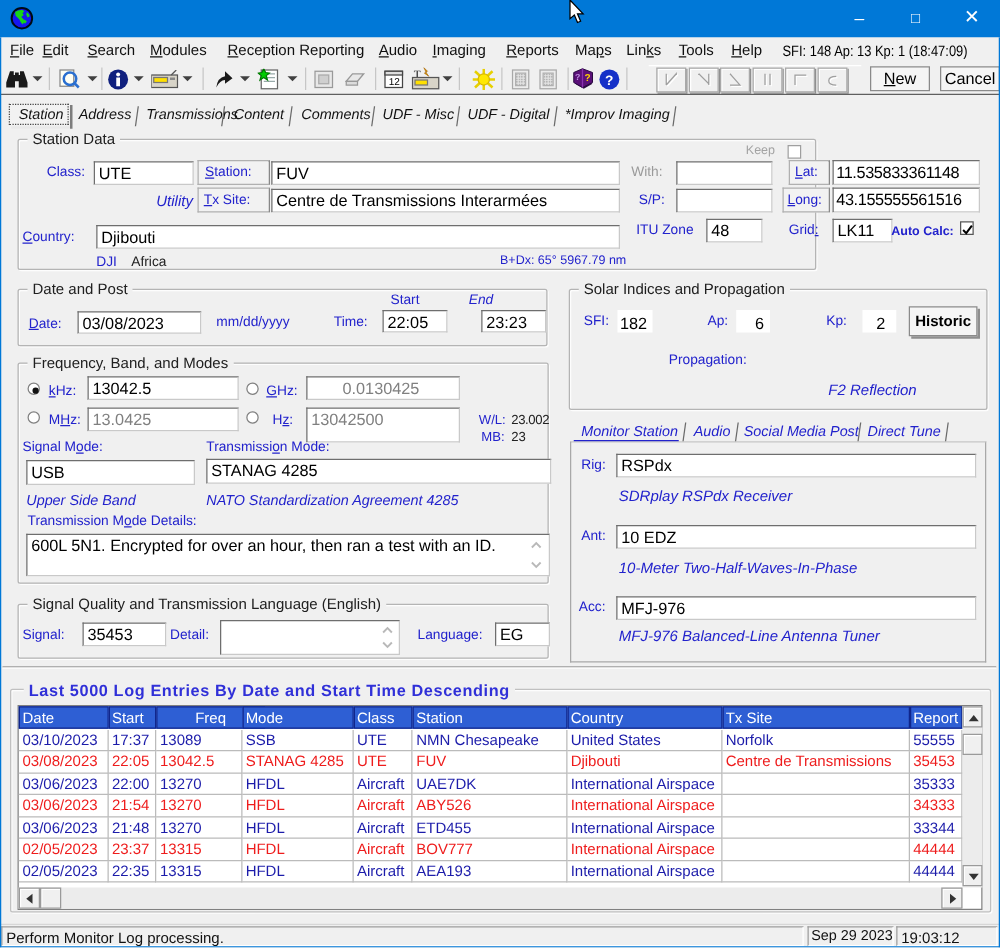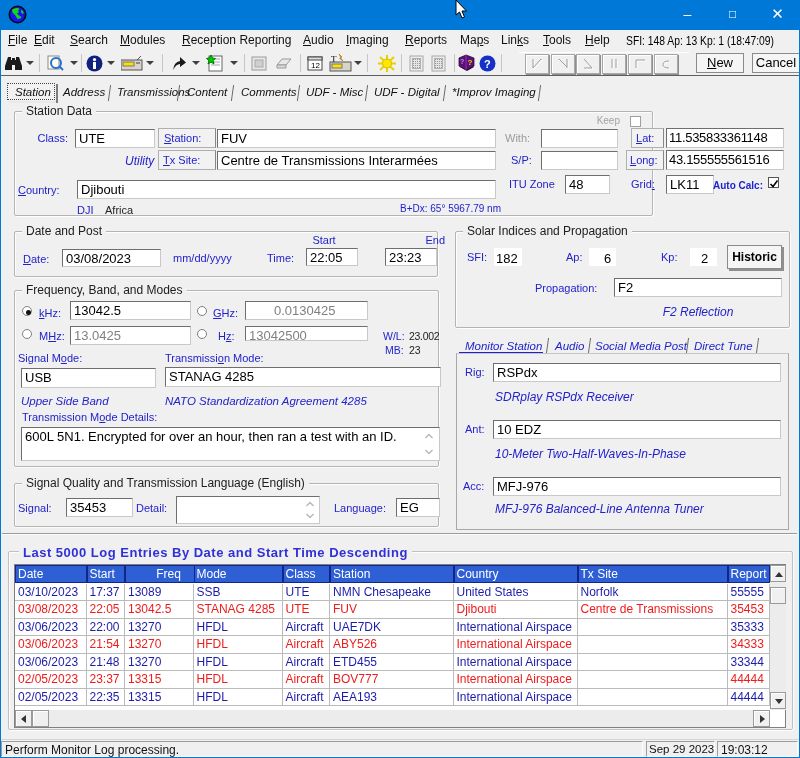--- a/index.html
+++ b/index.html
@@ -294,21 +294,21 @@
           <path d="M1.5 5 L4 7.5 L8.5 1.5" stroke="#000" stroke-width="1.6" fill="none"></path>
         </svg></div>
  <div class="lbl" style="left:62px;top:92px;font-size:11px;">DJI</div>
  <div class="abs" style="left:90px;top:92px;font-size:11px;color:#222;">Africa</div>
  <div class="lbl" style="left:385px;top:91px;font-size:10px;">B+Dx: 65° 5967.79 nm</div>
 </div>
 
 <div class="group" style="left:14px;top:231px;width:424px;height:46px;">
  <div class="glab">Date and Post</div>
  <div class="lbl" style="left:274px;top:2px;width:70px;text-align:center;">Start</div>
- <div class="lbl" style="left:360px;top:2px;width:70px;text-align:right;">End</div>
+ <div class="lbl" style="left:360px;top:2px;width:70px;text-align:left;font-style:italic;">End</div>
  <div class="lbl" style="left:8px;top:21px;"><u>D</u>ate:</div>
  <div class="in" style="left:47px;top:17px;width:99px;height:18px;">03/08/2023</div>
  <div class="lbl" style="left:158px;top:20px;">mm/dd/yyyy</div>
  <div class="lbl" style="left:252px;top:20px;">Time:</div>
  <div class="in" style="left:291px;top:16px;width:52px;height:18px;">22:05</div>
  <div class="in" style="left:370px;top:16px;width:52px;height:18px;">23:23</div>
 </div>
 
 <div class="group" style="left:455px;top:231px;width:335px;height:97px;">
  <div class="glab">Solar Indices and Propagation</div>
@@ -316,21 +316,20 @@
  <div class="abs" style="left:38px;top:16px;width:28px;height:18px;background:#fff;"></div>
  <div class="abs" style="left:40px;top:19px;font-size:13px;">182</div>
  <div class="lbl" style="left:110px;top:19px;">Ap:</div>
  <div class="abs" style="left:133px;top:16px;width:27px;height:18px;background:#fff;"></div>
  <div class="abs" style="left:148px;top:19px;font-size:13px;">6</div>
  <div class="lbl" style="left:205px;top:19px;">Kp:</div>
  <div class="abs" style="left:234px;top:16px;width:27px;height:18px;background:#fff;"></div>
  <div class="abs" style="left:245px;top:19px;font-size:13px;">2</div>
  <div class="btn" style="left:271px;top:13px;width:55px;height:24px;line-height:22px;font-weight:bold;font-size:12px;box-shadow:2px 2px 0 #8f8f8f;">Historic</div>
  <div class="lbl" style="left:79px;top:50px;">Propagation:</div>
- <div class="in" style="left:158px;top:46px;width:168px;height:19px;">F2</div>
  <div class="cap" style="left:158px;top:73px;width:168px;text-align:center;">F2 Reflection</div>
 </div>
 
 <div class="abs" style="left:456px;top:353px;width:333px;height:177px;border:1px solid #a8a8a8;border-top-color:#c6c6c6;background:#f0f0f0;"></div>
 <div class="cap" style="left:465px;top:340px;color:#2222cc;font-size:11.5px;">Monitor Station</div>
 <div class="abs" style="left:459px;top:352px;width:84px;height:1px;background:#2222cc;"></div>
 <div class="tabsep" style="left:547px;top:338px;height:15px;"></div>
 <div class="cap" style="left:555px;top:340px;font-size:11.5px;">Audio</div>
 <div class="tabsep" style="left:589px;top:338px;height:15px;"></div>
 <div class="cap" style="left:595px;top:340px;font-size:11.5px;">Social Media Post</div>
@@ -353,21 +352,21 @@
  <div class="lbl" style="left:24px;top:16px;"><u>k</u>Hz:</div>
  <div class="in" style="left:55px;top:10px;width:121px;height:19px;">13042.5</div>
  <div class="radio" style="left:182px;top:15px;"></div>
  <div class="lbl" style="left:198px;top:16px;"><u>G</u>Hz:</div>
  <div class="in gray" style="left:230px;top:10px;width:123px;height:19px;padding-left:28px;">0.0130425</div>
  <div class="radio" style="left:7px;top:38px;"></div>
  <div class="lbl" style="left:24px;top:39px;">M<u>H</u>z:</div>
  <div class="in gray" style="left:55px;top:35px;width:121px;height:19px;">13.0425</div>
  <div class="radio" style="left:182px;top:38px;"></div>
  <div class="lbl" style="left:203px;top:39px;">H<u>z</u>:</div>
- <div class="in gray" style="left:230px;top:35px;width:123px;height:15px;">13042500</div>
+ <div class="in gray" style="left:230px;top:35px;width:123px;height:28px;">13042500</div>
  <div class="lbl" style="left:368px;top:39px;font-size:10.5px;">W/L:</div>
  <div class="abs" style="left:394px;top:39px;font-size:10.5px;letter-spacing:-0.3px;color:#222;">23.002</div>
  <div class="lbl" style="left:370px;top:53px;font-size:10.5px;">MB:</div>
  <div class="abs" style="left:394px;top:53px;font-size:10.5px;color:#222;">23</div>
  <div class="lbl" style="left:3px;top:61px;">Signal M<u>o</u>de:</div>
  <div class="lbl" style="left:150px;top:61px;">Transmissi<u>o</u>n Mode:</div>
  <div class="in" style="left:6px;top:77px;width:135px;height:20px;">USB</div>
  <div class="in" style="left:150px;top:76px;width:276px;height:20px;">STANAG 4285</div>
  <div class="cap" style="left:6px;top:104px;font-size:11.5px;">Upper Side Band</div>
  <div class="cap" style="left:150px;top:104px;font-size:11.5px;">NATO Standardization Agreement 4285</div>

